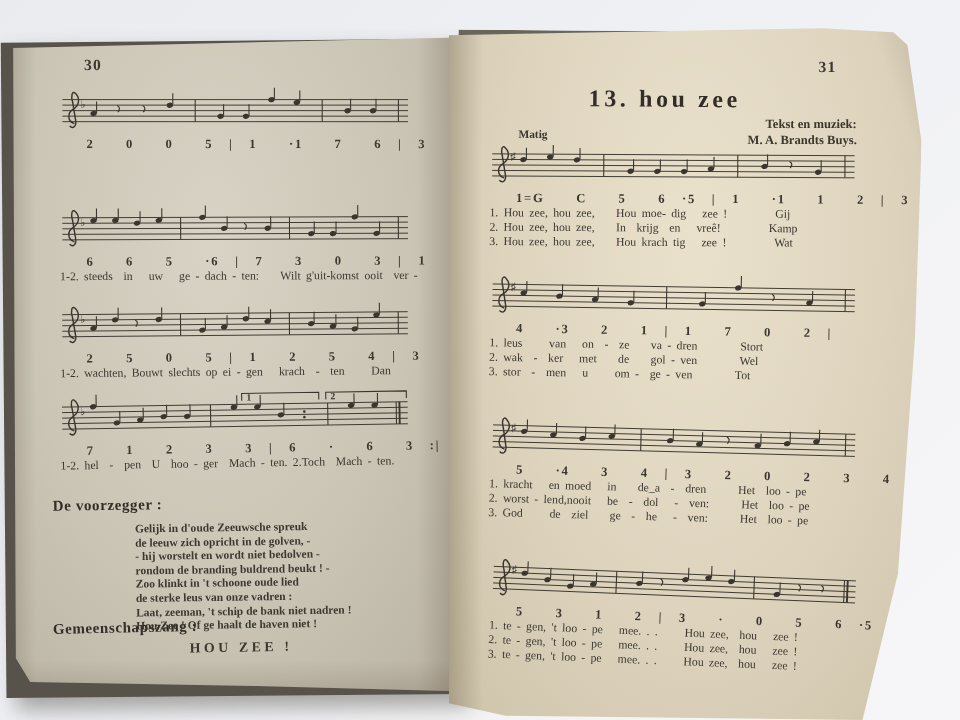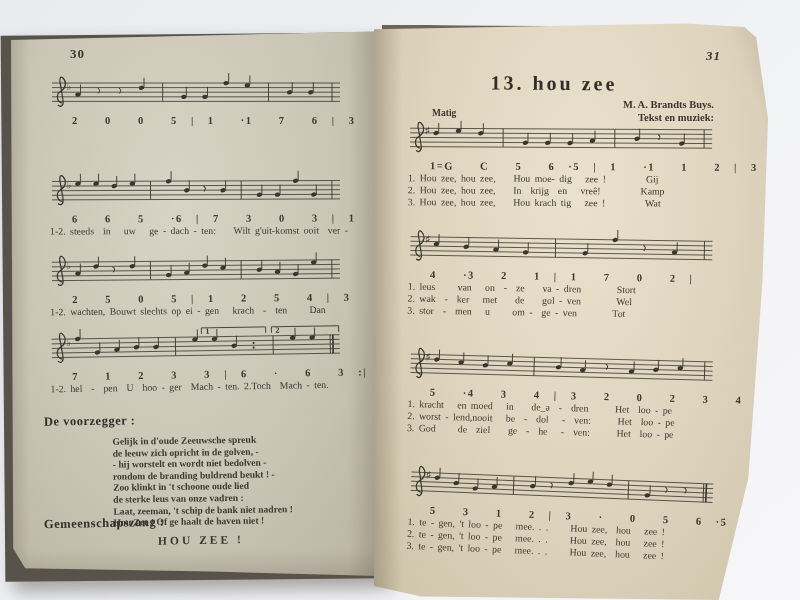--- a/index.html
+++ b/index.html
@@ -233,25 +233,25 @@
         <div>Zoo klinkt in 't schoone oude lied</div>
         <div>de sterke leus van onze vadren :</div>
         <div>Laat, zeeman, 't schip de bank niet nadren !</div>
         <div>Hou Zee !  Of ge haalt de haven niet !</div>
       </div>
     <div class="heading" style="left:36px;top:488px;transform:rotate(-1.2deg);">Gemeenschapszang :</div>
     <div class="shout" style="left:150px;top:506px;transform:rotate(-1deg);">HOU  ZEE !</div>
   </div>
 
   <div class="page page-right">
-    <div class="pgnum" style="left:332px;top:28px;font-style:italic;">31</div>
+    <div class="pgnum" style="left:308px;top:28px;">31</div>
     <div class="songtitle" style="left:40px;top:52px;width:280px;transform:rotate(0.5deg);">13. hou zee</div>
     <div class="credits" style="left:140px;top:78px;width:200px;">
+      <div>Tekst en muziek:</div>
       <div>M. A. Brandts Buys.</div>
-      <div>Tekst en muziek:</div>
     </div>
     <div class="tempo" style="left:58px;top:88px;">Matig</div>
     <div id="right-staves">
         <div class="staff-block" style="left: 34px; top: 98px; width: 306px; transform: rotate(0.3deg);">
           <svg viewBox="0 0 306 42" width="306" height="42" class="staff">
             <line x1="2" y1="11" x2="304" y2="11" stroke="#3a362e" stroke-width="0.8"></line>
             <line x1="2" y1="15.6" x2="304" y2="15.6" stroke="#3a362e" stroke-width="0.8"></line>
             <line x1="2" y1="20.2" x2="304" y2="20.2" stroke="#3a362e" stroke-width="0.8"></line>
             <line x1="2" y1="24.799999999999997" x2="304" y2="24.799999999999997" stroke="#3a362e" stroke-width="0.8"></line>
             <line x1="2" y1="29.4" x2="304" y2="29.4" stroke="#3a362e" stroke-width="0.8"></line>

